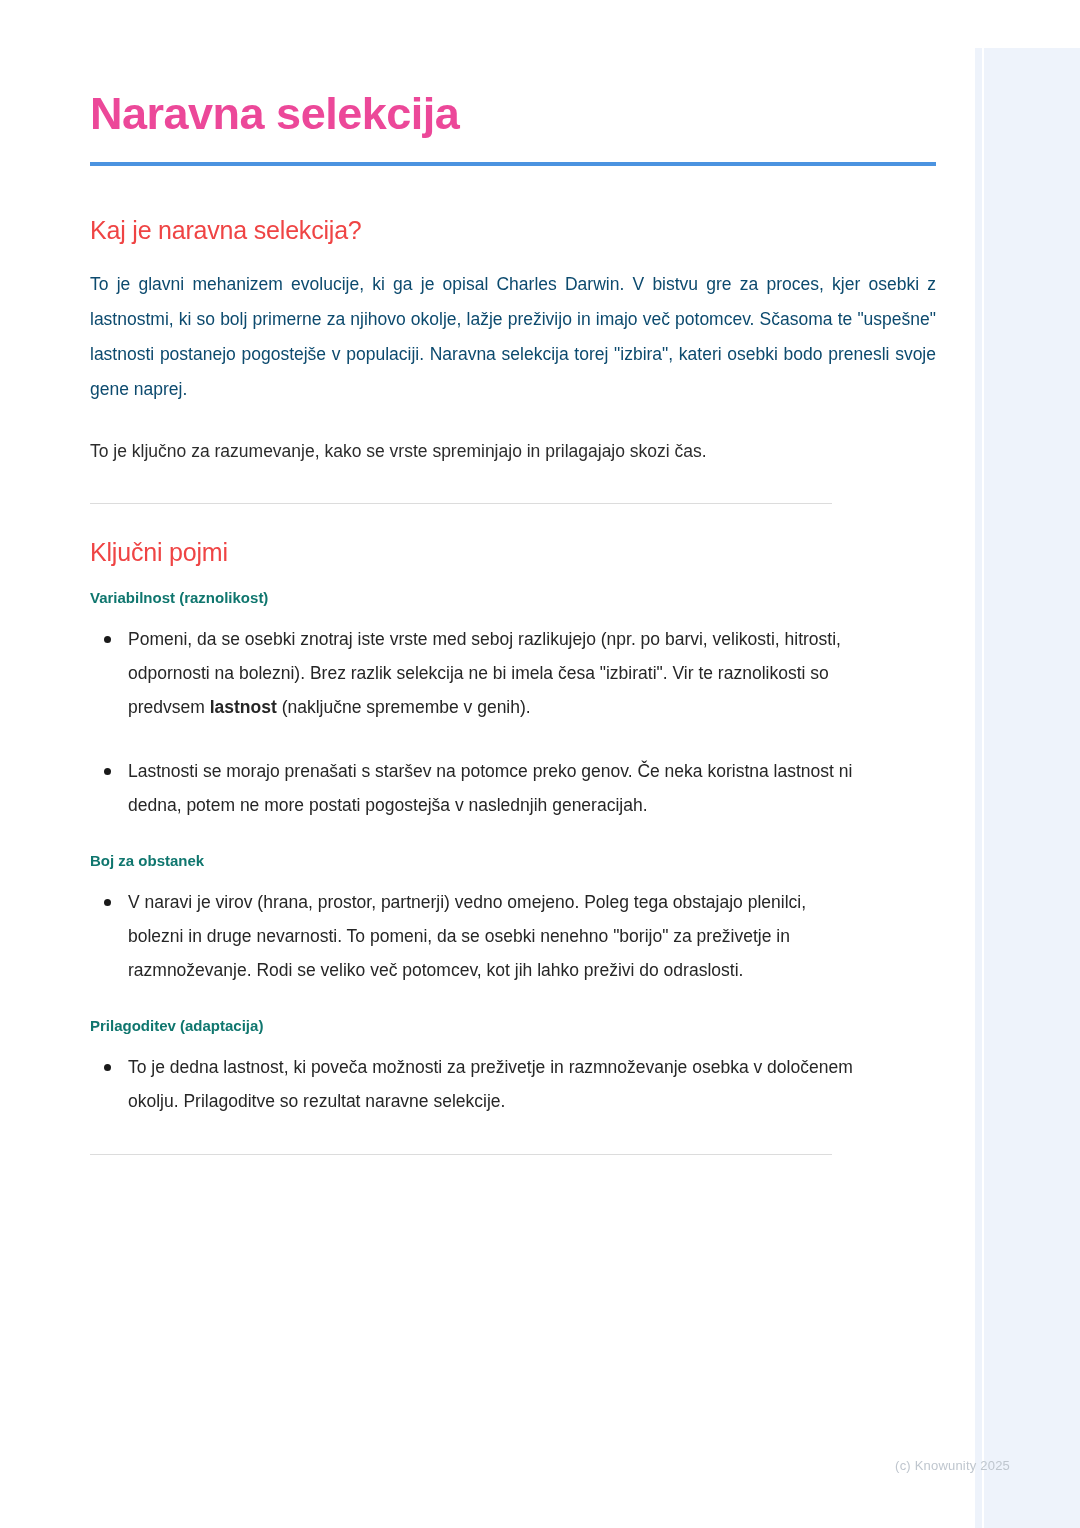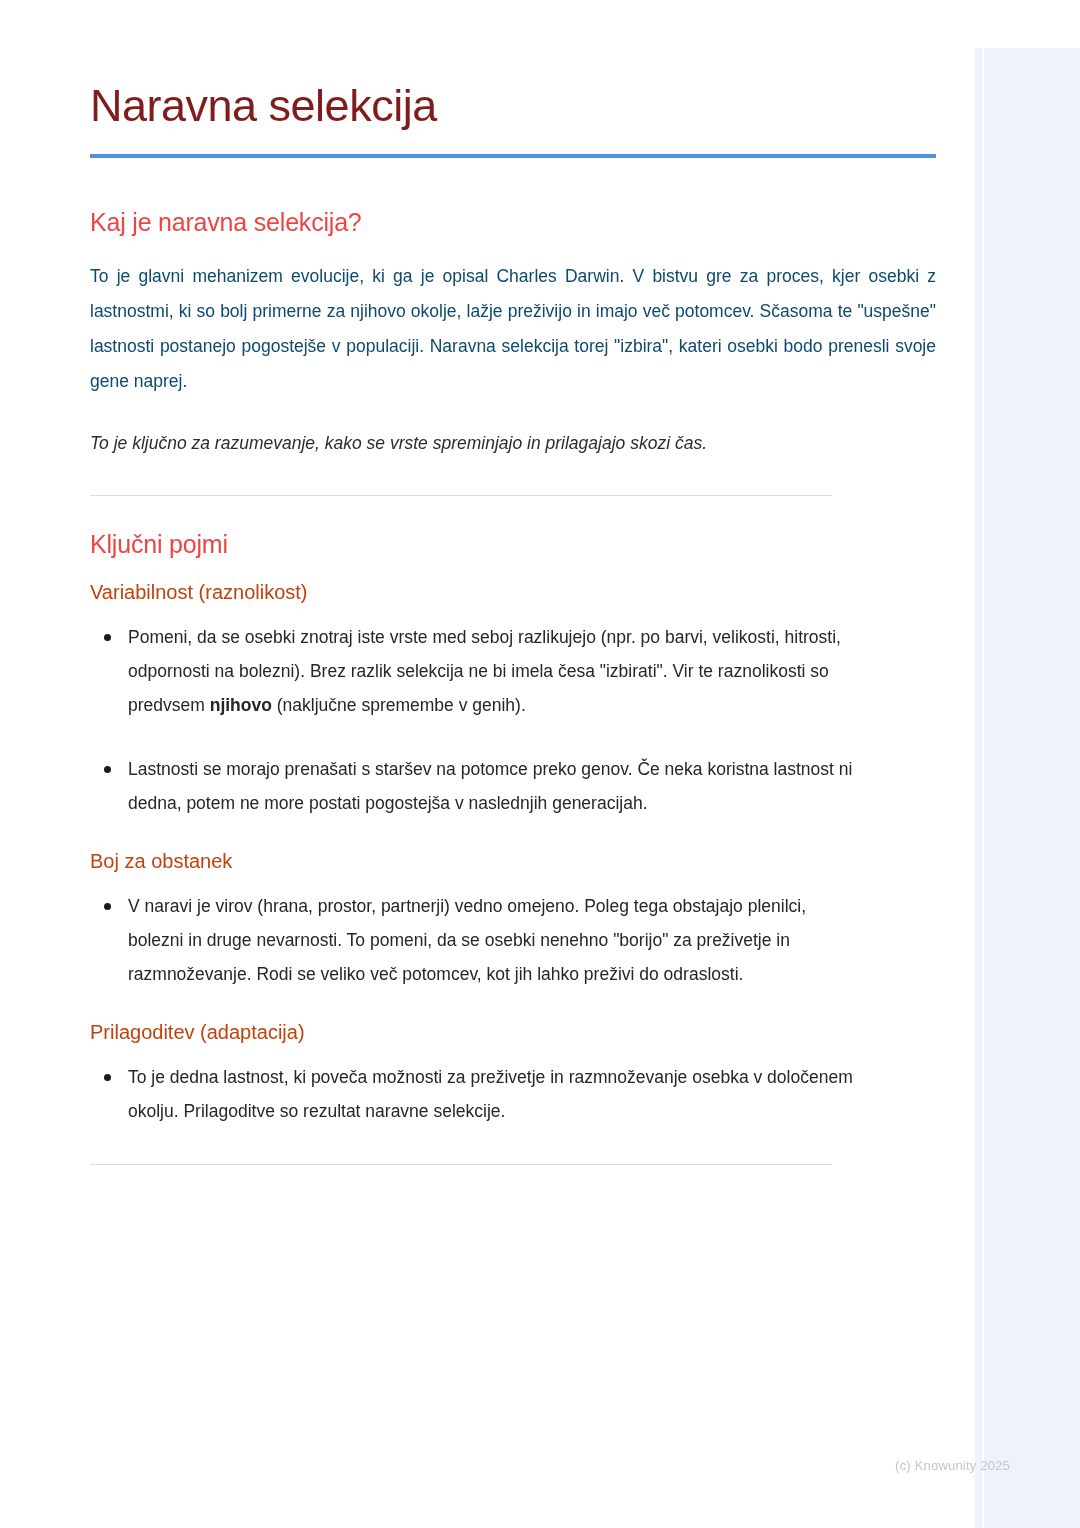--- a/index.html
+++ b/index.html
@@ -44,24 +44,24 @@
   .content {
     position: absolute;
     left: 90px;
     top: 80px;
     width: 846px;
   }
 
   .doc-title {
     font-size: 45px;
     line-height: 1.15;
-    font-weight: normal;
-    color: #7f1d1d;
+    font-weight: bold;
+    color: #ec4899;
     letter-spacing: -0.5px;
-    margin: 0 0 22px 0;
+    margin: 8px 0 22px 0;
   }
 
   .title-rule {
     height: 4px;
     background: #4b93e0;
     width: 846px;
     margin-bottom: 50px;
   }
 
   h2.section-heading {
@@ -77,35 +77,34 @@
     line-height: 35px;
     color: #0c4a6e;
     margin: 0 0 28px 0;
     text-align: justify;
   }
 
   p.italic-note {
     font-size: 17.5px;
     line-height: 32px;
     color: #2c2c2c;
-    font-style: italic;
     margin: 0 0 10px 0;
   }
 
   .divider {
     height: 1px;
     background: #dcdcdc;
     margin: 36px 0 34px 0;
     width: 742px;
   }
 
   h3.term {
-    font-size: 20px;
-    font-weight: normal;
-    color: #c2410c;
+    font-size: 15px;
+    font-weight: bold;
+    color: #0f766e;
     margin: 0 0 16px 0;
   }
 
   ul.term-list {
     margin: 0 0 30px 0;
     padding: 0 0 0 34px;
     list-style: none;
   }
   ul.term-list li {
     position: relative;
@@ -159,21 +158,21 @@
     <h2 class="section-heading">Kaj je naravna selekcija?</h2>
     <p class="body-text">To je glavni mehanizem evolucije, ki ga je opisal Charles Darwin. V bistvu gre za proces, kjer osebki z lastnostmi, ki so bolj primerne za njihovo okolje, lažje preživijo in imajo več potomcev. Sčasoma te "uspešne" lastnosti postanejo pogostejše v populaciji. Naravna selekcija torej "izbira", kateri osebki bodo prenesli svoje gene naprej.</p>
     <p class="italic-note">To je ključno za razumevanje, kako se vrste spreminjajo in prilagajajo skozi čas.</p>
 
     <div class="divider"></div>
 
     <h2 class="section-heading">Ključni pojmi</h2>
 
     <h3 class="term">Variabilnost (raznolikost)</h3>
     <ul class="term-list">
-      <li><span>Pomeni, da se osebki znotraj iste vrste med seboj razlikujejo (npr. po barvi, velikosti, hitrosti, odpornosti na bolezni). Brez razlik selekcija ne bi imela česa "izbirati". Vir te raznolikosti so predvsem </span><b>njihovo</b><span> (naključne spremembe v genih).</span></li>
+      <li><span>Pomeni, da se osebki znotraj iste vrste med seboj razlikujejo (npr. po barvi, velikosti, hitrosti, odpornosti na bolezni). Brez razlik selekcija ne bi imela česa "izbirati". Vir te raznolikosti so predvsem </span><b>lastnost</b><span> (naključne spremembe v genih).</span></li>
     </ul>
 
     <ul class="term-list">
       <li><span>Lastnosti se morajo prenašati s staršev na potomce preko genov. Če neka koristna lastnost ni dedna, potem ne more postati pogostejša v naslednjih generacijah.</span></li>
     </ul>
 
     <h3 class="term">Boj za obstanek</h3>
     <ul class="term-list">
       <li><span>V naravi je virov (hrana, prostor, partnerji) vedno omejeno. Poleg tega obstajajo plenilci, bolezni in druge nevarnosti. To pomeni, da se osebki nenehno "borijo" za preživetje in razmnoževanje. Rodi se veliko več potomcev, kot jih lahko preživi do odraslosti.</span></li>
     </ul>

